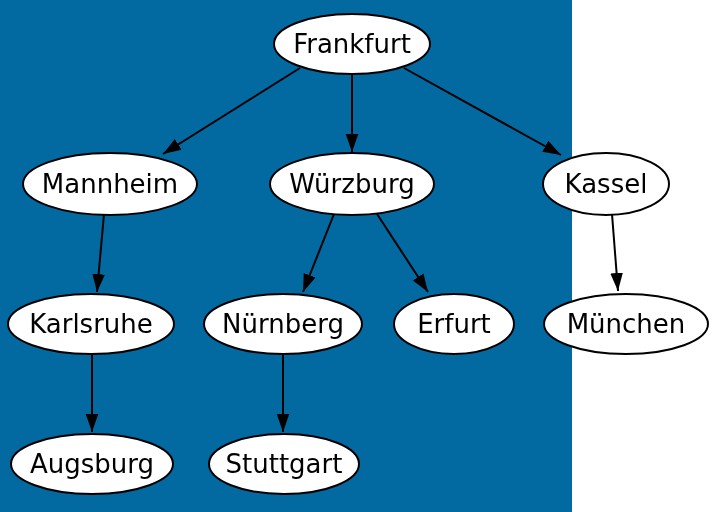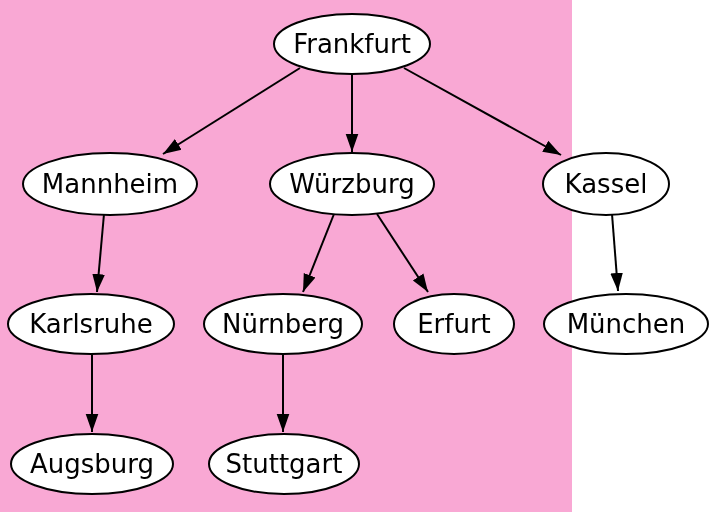--- a/index.html
+++ b/index.html
@@ -4,21 +4,21 @@
 <style>
   html, body {
     margin: 0;
     padding: 0;
     background: #ffffff;
   }
   .canvas {
     width: 572px;
     height: 512px;
     position: relative;
-    background: #f9a8d4;
+    background: #0369a1;
     font-family: "DejaVu Sans", sans-serif;
   }
   svg {
     display: block;
   }
   .node-ellipse {
     fill: #ffffff;
     stroke: #000000;
     stroke-width: 2;
   }

